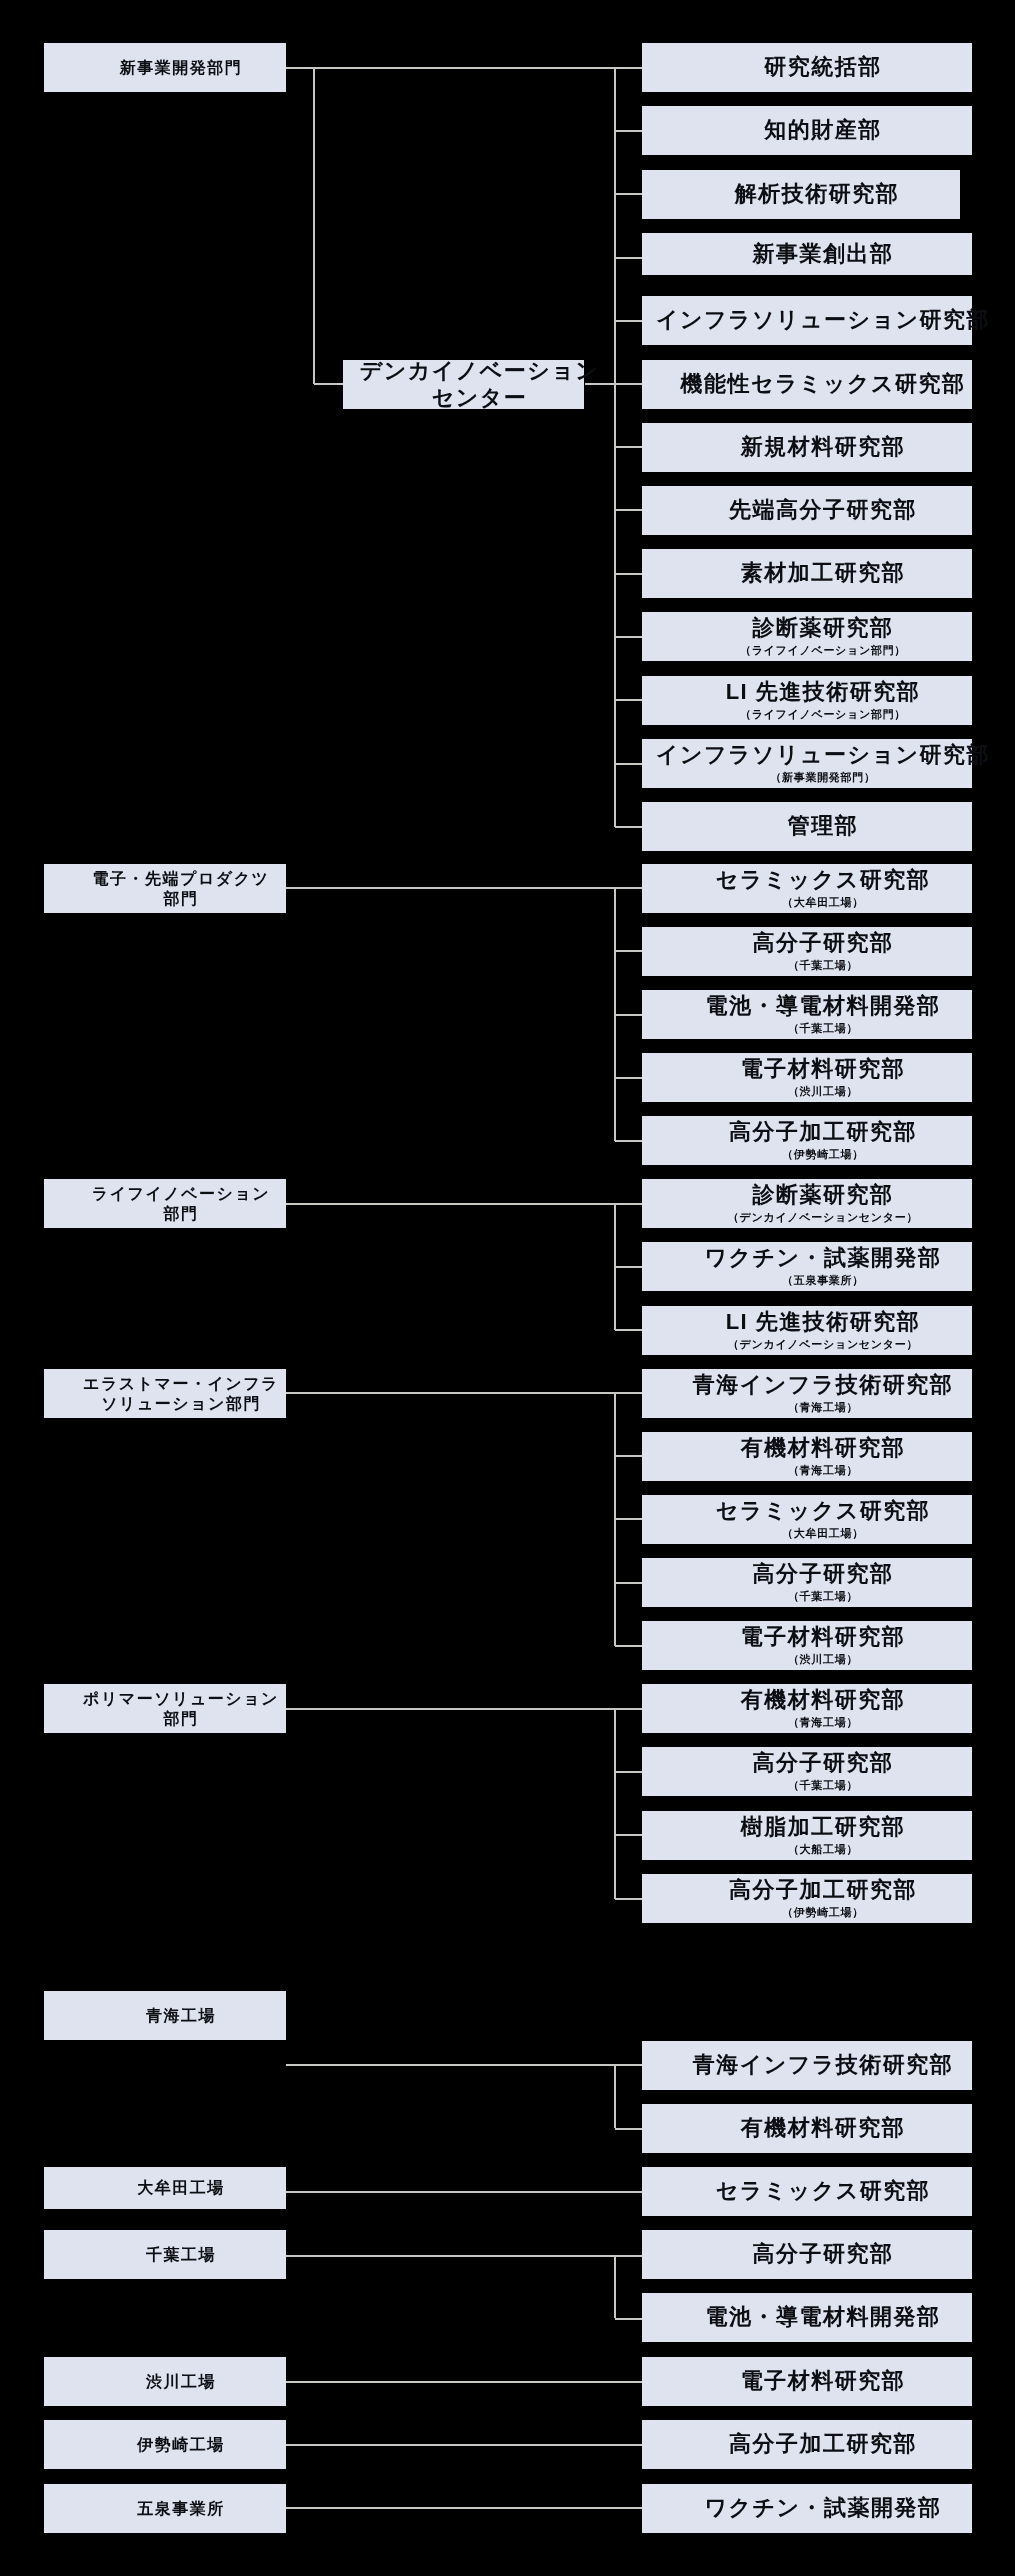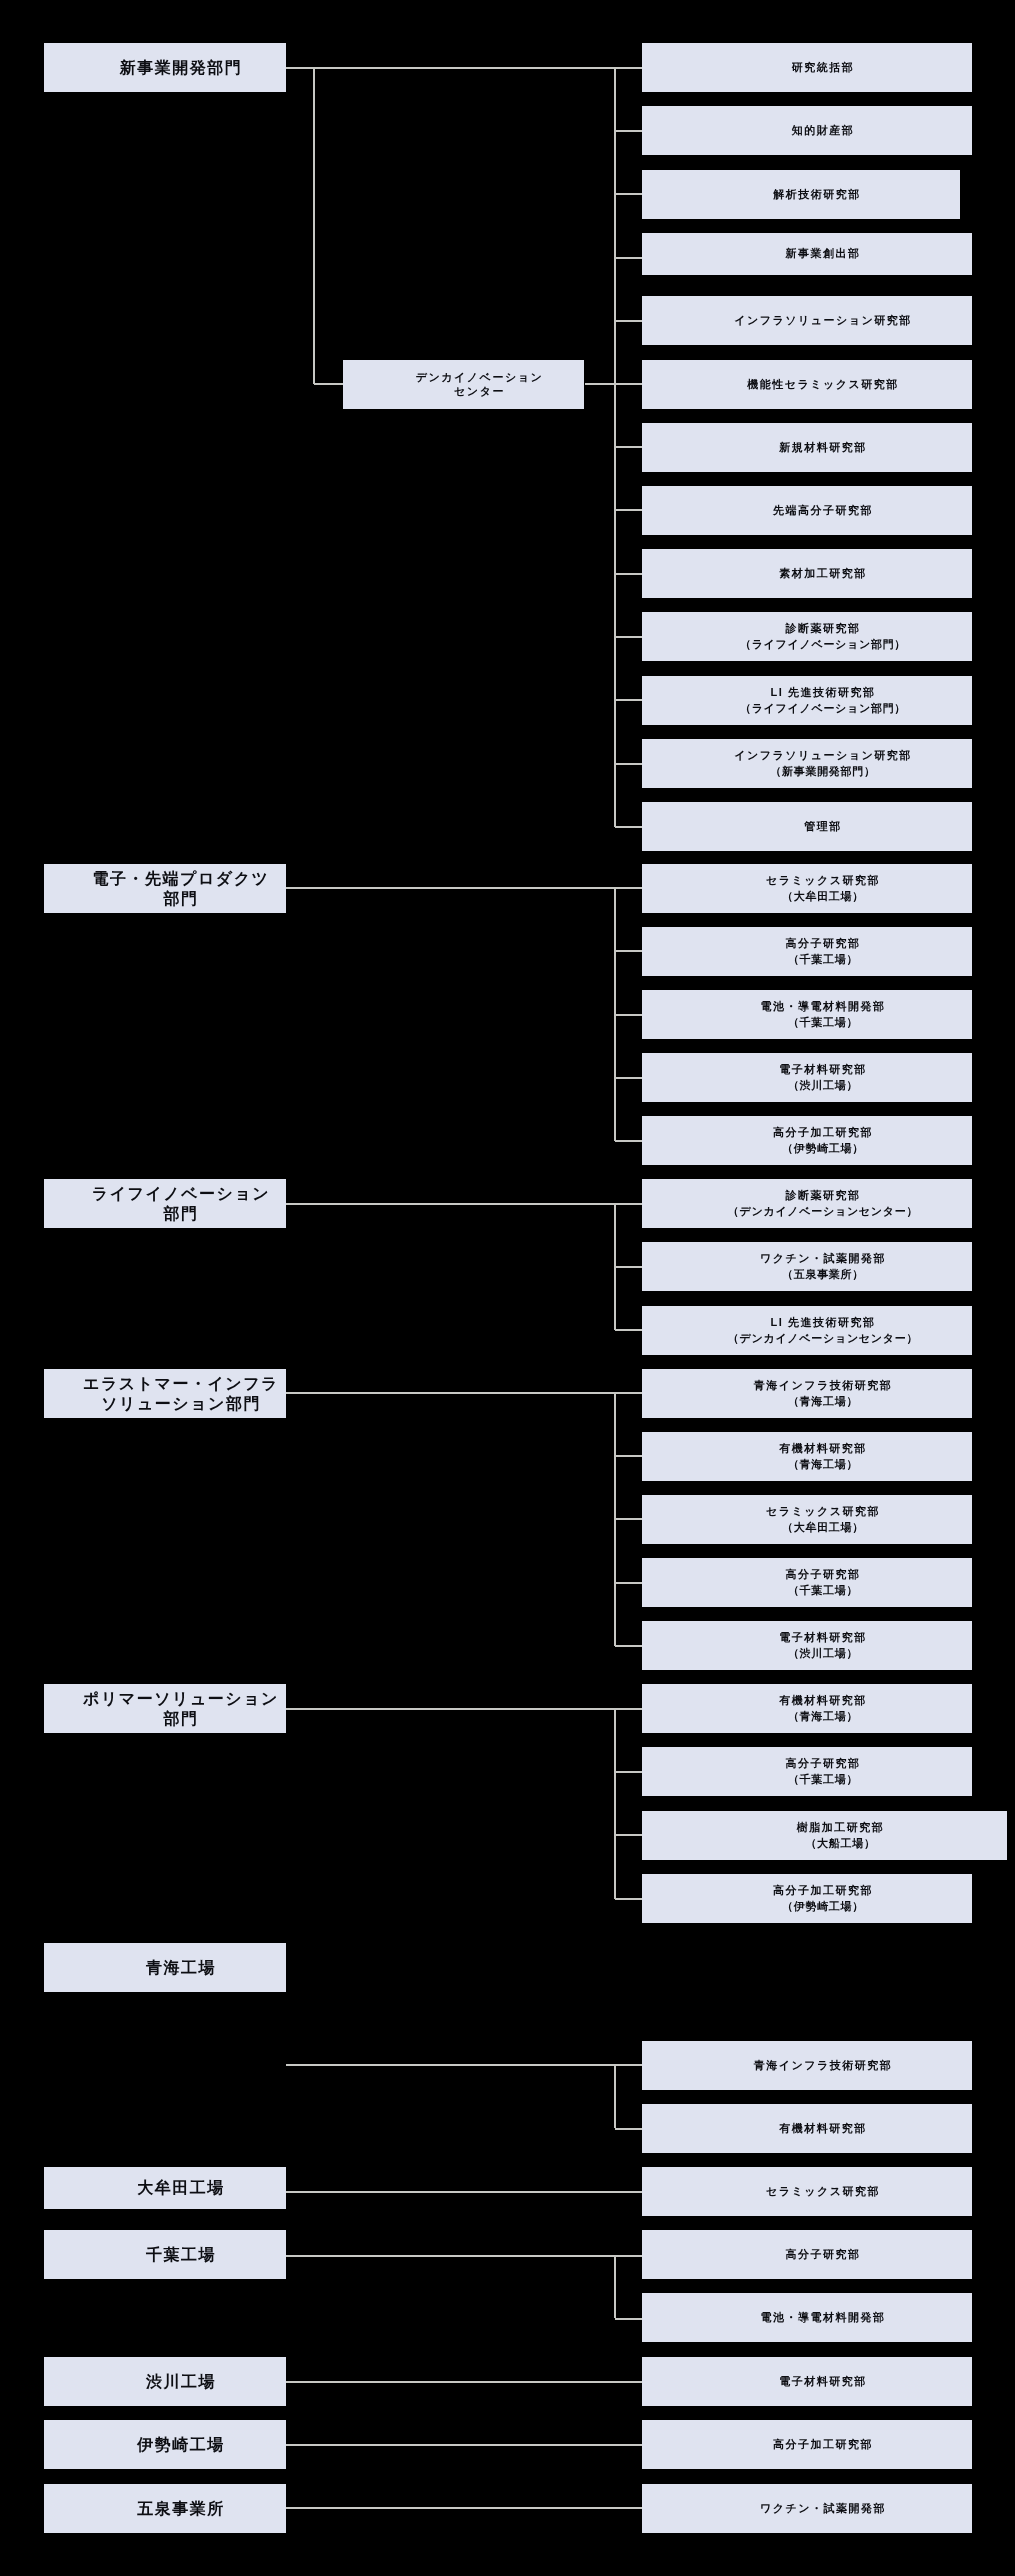--- a/index.html
+++ b/index.html
@@ -14,21 +14,21 @@
     position:absolute;
     background:#dfe3f0;
     color:#0d0e13;
     display:flex;flex-direction:column;
     align-items:center;justify-content:center;
     text-align:right;
     box-sizing:border-box;
     padding-left:32px;
   }
   .box .title{
-    font-size:11px;
+    font-size:22px;
     font-weight:700;
     line-height:1.22;
     letter-spacing:1.5px;
     white-space:nowrap;
   }
   .box .sub{
     font-size:11px;
     font-weight:700;
     line-height:1.2;
     letter-spacing:0.7px;
@@ -199,30 +199,30 @@
     <div class="box" style="left: 642px; top: 1684px; width: 330px; height: 49px;">
       <div class="title">有機材料研究部</div>
       <div class="sub">（青海工場）</div>
     </div>
     <div class="hline" style="left: 615px; top: 1771px; width: 27px;"></div>
     <div class="box" style="left: 642px; top: 1747px; width: 330px; height: 49px;">
       <div class="title">高分子研究部</div>
       <div class="sub">（千葉工場）</div>
     </div>
     <div class="hline" style="left: 615px; top: 1834px; width: 27px;"></div>
-    <div class="box" style="left: 642px; top: 1811px; width: 365px; height: 49px; font-family: Liberation Serif, serif;">
+    <div class="box" style="left: 642px; top: 1811px; width: 330px; height: 49px; font-family: Liberation Serif, serif;">
       <div class="title">樹脂加工研究部</div>
       <div class="sub">（大船工場）</div>
     </div>
     <div class="hline" style="left: 615px; top: 1898px; width: 27px;"></div>
     <div class="box" style="left: 642px; top: 1874px; width: 330px; height: 49px;">
       <div class="title">高分子加工研究部</div>
       <div class="sub">（伊勢崎工場）</div>
     </div>
-    <div class="box side" style="left: 44px; top: 1943px; width: 242px; height: 49px;">
+    <div class="box side" style="left: 44px; top: 1991px; width: 242px; height: 49px;">
       <div class="title">青海工場</div>
     </div>
     <div class="hline" style="left: 286px; top: 2064px; width: 356px;"></div>
     <div class="box" style="left: 642px; top: 2041px; width: 330px; height: 49px;">
       <div class="title">青海インフラ技術研究部</div>
     </div>
     <div class="hline" style="left: 615px; top: 2128px; width: 27px;"></div>
     <div class="box" style="left: 642px; top: 2104px; width: 330px; height: 49px;">
       <div class="title">有機材料研究部</div>
     </div>

